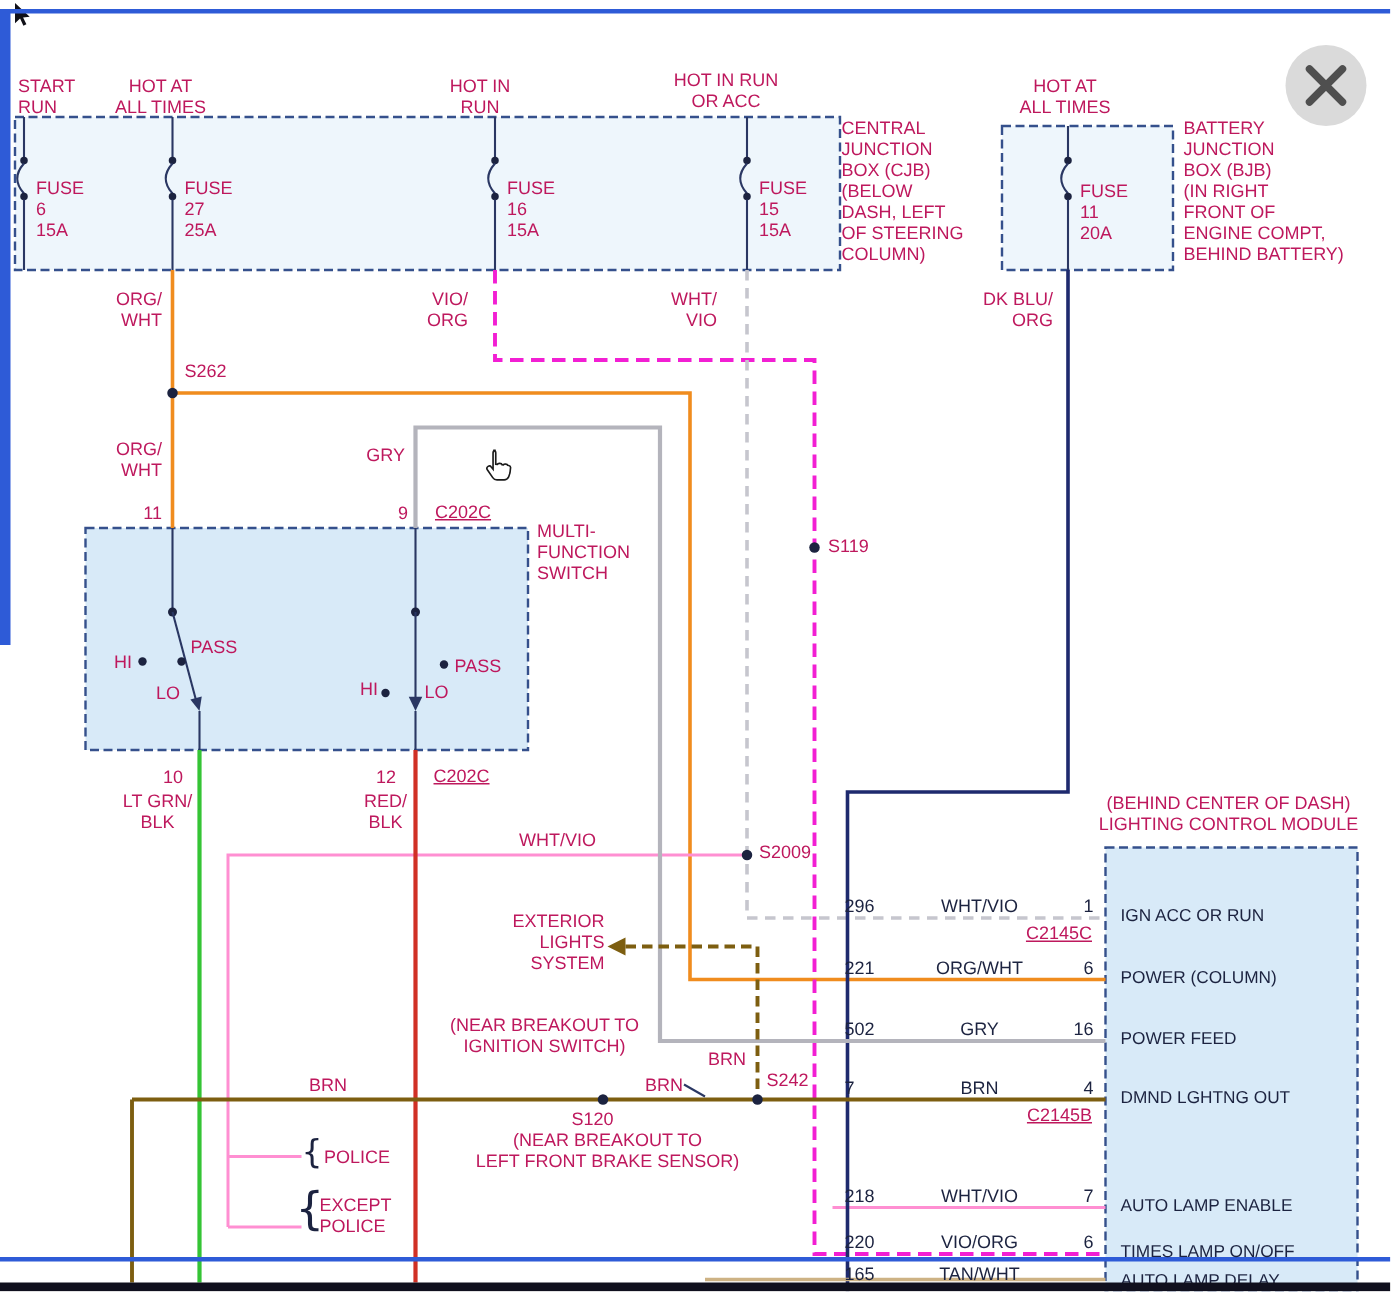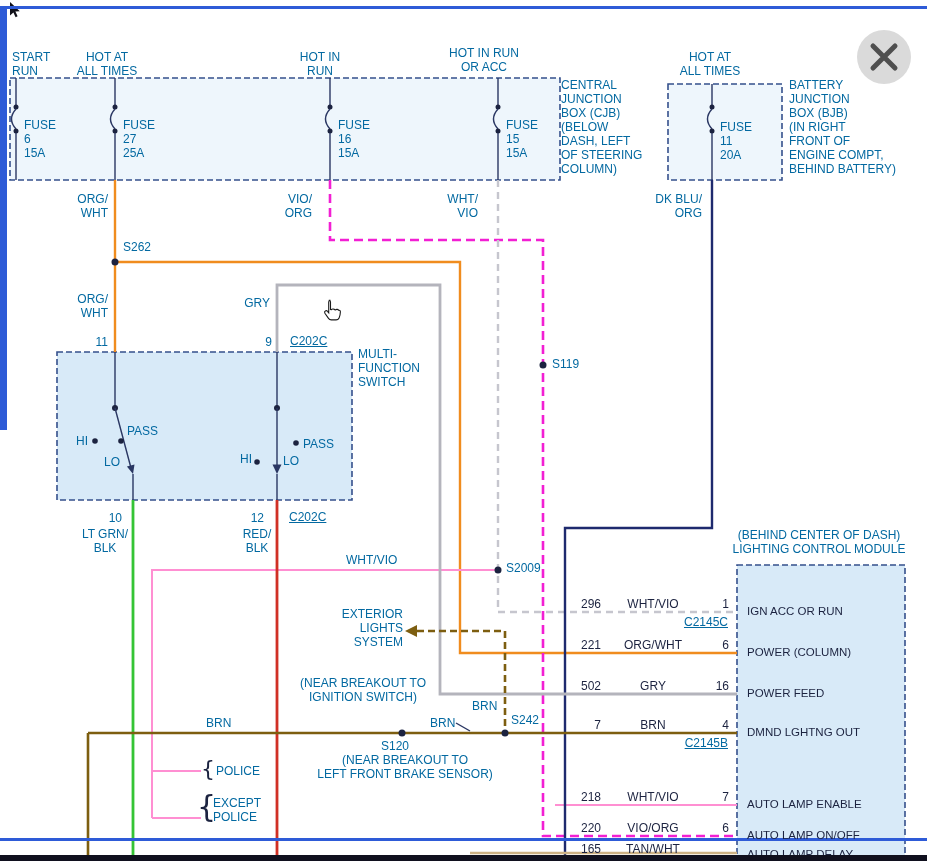--- a/index.html
+++ b/index.html
@@ -1,24 +1,24 @@
 <!DOCTYPE html>
 <html><head>
 <meta charset="utf-8">
 <style>
   html,body{margin:0;padding:0;background:#fff}
   .stage{position:relative;width:927px;height:861px;background:#ffffff;overflow:hidden;
          font-family:"Liberation Sans",sans-serif;color:#1c2340}
   .art{position:absolute;left:0;top:0}
-  .lbl{position:absolute;font:12px/14px "Liberation Sans",sans-serif;color:#0369a1;white-space:pre-line}
+  .lbl{position:absolute;font:12px/14px "Liberation Sans",sans-serif;color:#be185d;white-space:pre-line}
   .r{text-align:right}.c{text-align:center}.u{text-decoration:underline}
   .blk span{display:block}
   .brace{position:absolute;color:#1c2340;line-height:1;font-family:"DejaVu Sans",sans-serif}
   .mrow{position:absolute;left:563px;width:166px;display:flex;font:12px/14px "Liberation Sans",sans-serif;color:#1c2340}
-  .mrow .cir{width:38px;text-align:right}
+  .mrow .cir{width:38px;text-align:left}
   .mrow .colr{flex:1;text-align:center}
   .mrow .pin{width:24px;text-align:right}
   .mfunc{position:absolute;left:747px;width:152px;font:11.5px/13px "Liberation Sans",sans-serif;color:#1c2340}
   .topline{position:absolute;left:0;top:6px;width:100%;height:3px;background:#2e5bd7}
   .leftbar{position:absolute;left:0;top:6px;width:7px;height:424px;background:#2e5bd7}
   .botline{position:absolute;left:0;top:838px;width:100%;height:3px;background:#2e5bd7}
   .botband{position:absolute;left:0;top:855px;width:100%;height:6px;background:#10101e;z-index:60}
   
   .box{fill:#eef6fc;stroke:#35508c;stroke-width:1.6;stroke-dasharray:6 3}
   .box2{fill:#d8eaf8;stroke:#35508c;stroke-width:1.6;stroke-dasharray:6 3}
@@ -279,17 +279,17 @@
     <span class="cir">165</span>
       <span class="colr">TAN/WHT</span>
       <span class="pin"></span>
   </div>
 
   <div class="mfunc" style="top:605px">IGN ACC OR RUN</div>
   <div class="mfunc" style="top:646px">POWER (COLUMN)</div>
   <div class="mfunc" style="top:687px">POWER FEED</div>
   <div class="mfunc" style="top:726px">DMND LGHTNG OUT</div>
   <div class="mfunc" style="top:798px">AUTO LAMP ENABLE</div>
-  <div class="mfunc" style="top:829px">AUTO LAMP ON/OFF</div>
+  <div class="mfunc" style="top:829px">TIMES LAMP ON/OFF</div>
   <div class="mfunc" style="top:848px">AUTO LAMP DELAY</div>
 
   <div class="botband"></div>
 </div>
 
 </body></html>

